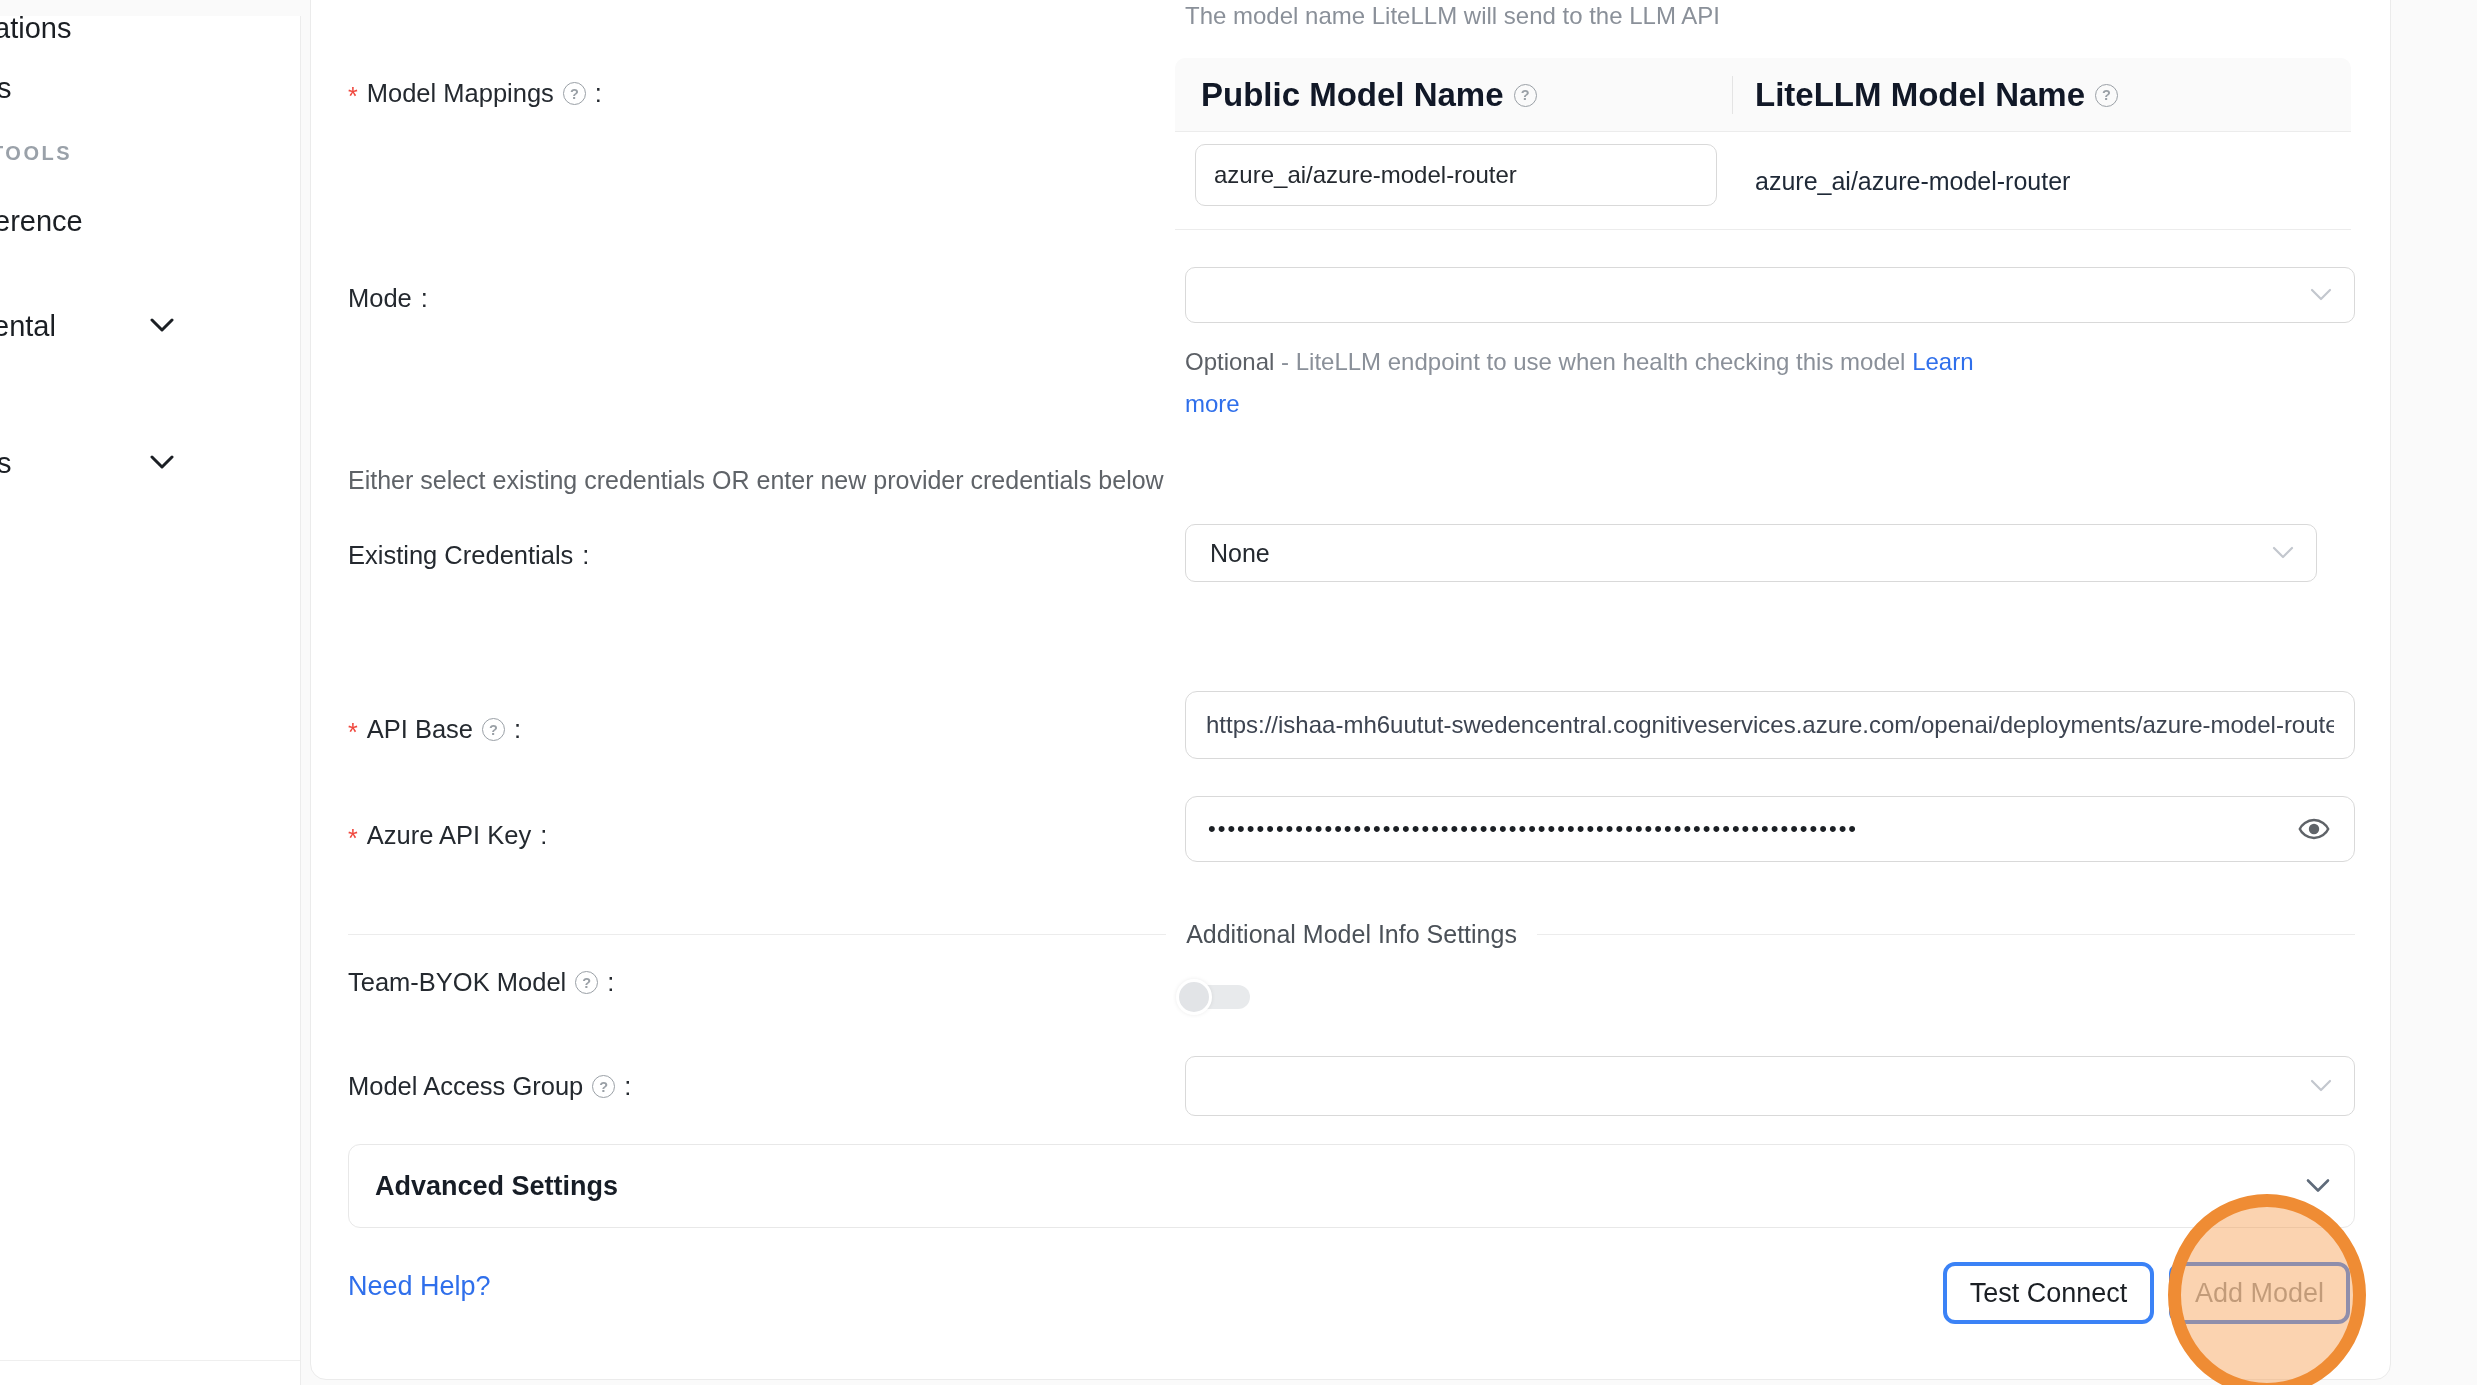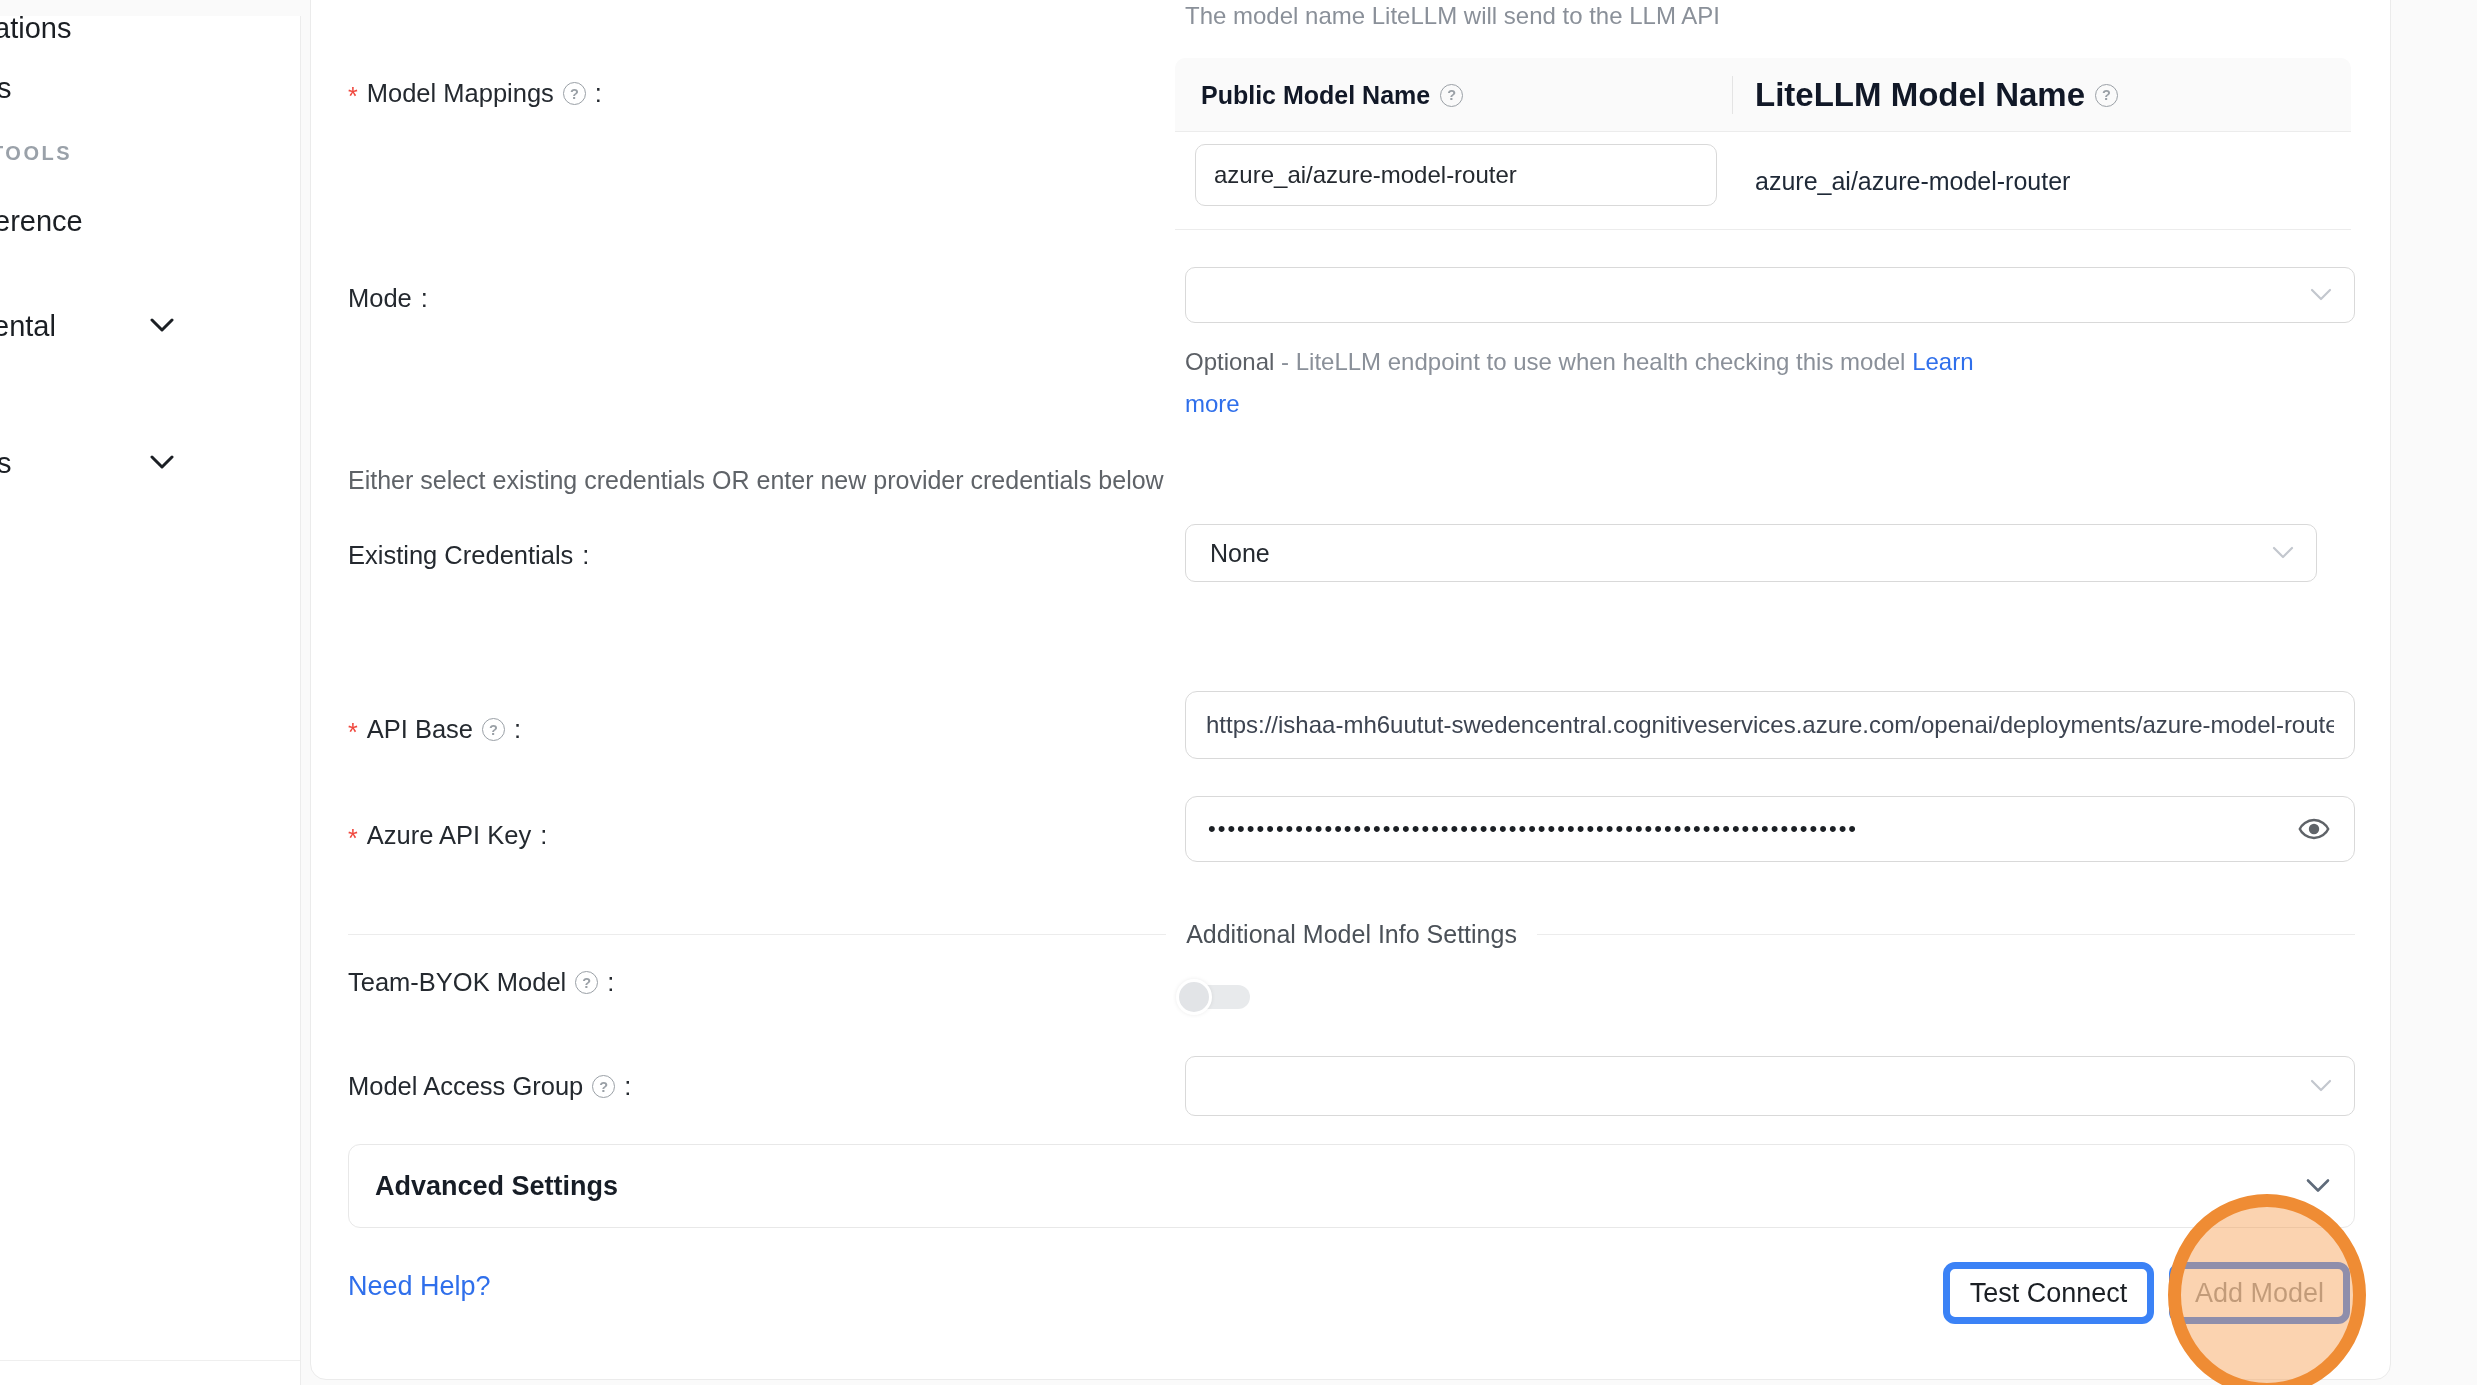--- a/index.html
+++ b/index.html
@@ -34,21 +34,21 @@
           font-size:14.5px; font-weight:700; color:#9aa0a6; flex:0 0 auto; cursor:pointer; }
   .help::after { content:"?"; }
 
   .hint { left:1185px; top:2px; font-size:24px; color:#8a9099; }
 
   
   .map-table { left:1175px; top:58px; width:1176px; }
   .mt-header { position:relative; height:74px; background:#fafafa; border-radius:10px 10px 0 0;
                border-bottom:1px solid #ececec; }
   .mt-h1 { position:absolute; left:26px; top:0; height:74px; display:flex; align-items:center; gap:10px;
-           font-size:25px; font-weight:700; color:#111827; }
+           font-size:33px; font-weight:700; color:#111827; }
   .mt-h2 { position:absolute; left:580px; top:0; height:74px; display:flex; align-items:center; gap:10px;
            font-size:33px; font-weight:700; color:#111827; }
   .mt-hdiv { position:absolute; left:557px; top:18px; height:38px; border-left:1px solid #e4e4e4; }
   .mt-body { position:relative; height:98px; border-bottom:1px solid #ececec; }
   .map-input { position:absolute; left:20px; top:12px; width:522px; height:62px;
                border:1px solid #d9d9d9; border-radius:10px; font-size:24px; color:#24292f;
                padding:0 18px; outline:none; font-family:"Liberation Sans", sans-serif; background:#fff; }
   .mt-cell2 { position:absolute; left:580px; top:0; height:98px; display:flex; align-items:center;
               font-size:25px; color:#1f2937; }
 
@@ -101,21 +101,21 @@
                       background:transparent; font-family:"Liberation Sans", sans-serif; }
   .mag-select input::placeholder { color:#c2c7cf; }
 
   .advanced { left:348px; top:1144px; width:2007px; height:84px; border:1px solid #e8e8e8;
               border-radius:12px; background:#fff; display:flex; align-items:center; cursor:pointer; }
   .advanced .ttl { padding-left:26px; font-size:27px; font-weight:700; color:#171d26;text-align:center; }
   .adv-chev { position:absolute; right:24px; top:50%; transform:translateY(-50%); width:24px; height:15px; }
 
   .need-help { left:348px; top:1271px; font-size:27px; color:#2f6feb; cursor:pointer; }
 
-  .btn { position:absolute; top:1262px; height:62px; border-radius:12px; border:7px solid #3b82f6;
+  .btn { position:absolute; top:1262px; height:62px; border-radius:12px; border:4px solid #3b82f6;
          background:#fff; display:flex; align-items:center; justify-content:center;
          font-size:27px; cursor:pointer; font-family:"Liberation Sans", sans-serif; }
   .btn-test { left:1943px; width:211px; color:#1b1f24; }
   .btn-add  { left:2169px; width:181px; color:rgba(27,31,36,0.45); }
 
   .annotation-circle { position:absolute; left:2168px; top:1194px; width:198px; height:202px;
                        border:13px solid #ef8c34; border-radius:50%;
                        background:rgba(246,157,80,0.45); z-index:5; pointer-events:none; }
 </style>
 </head>

